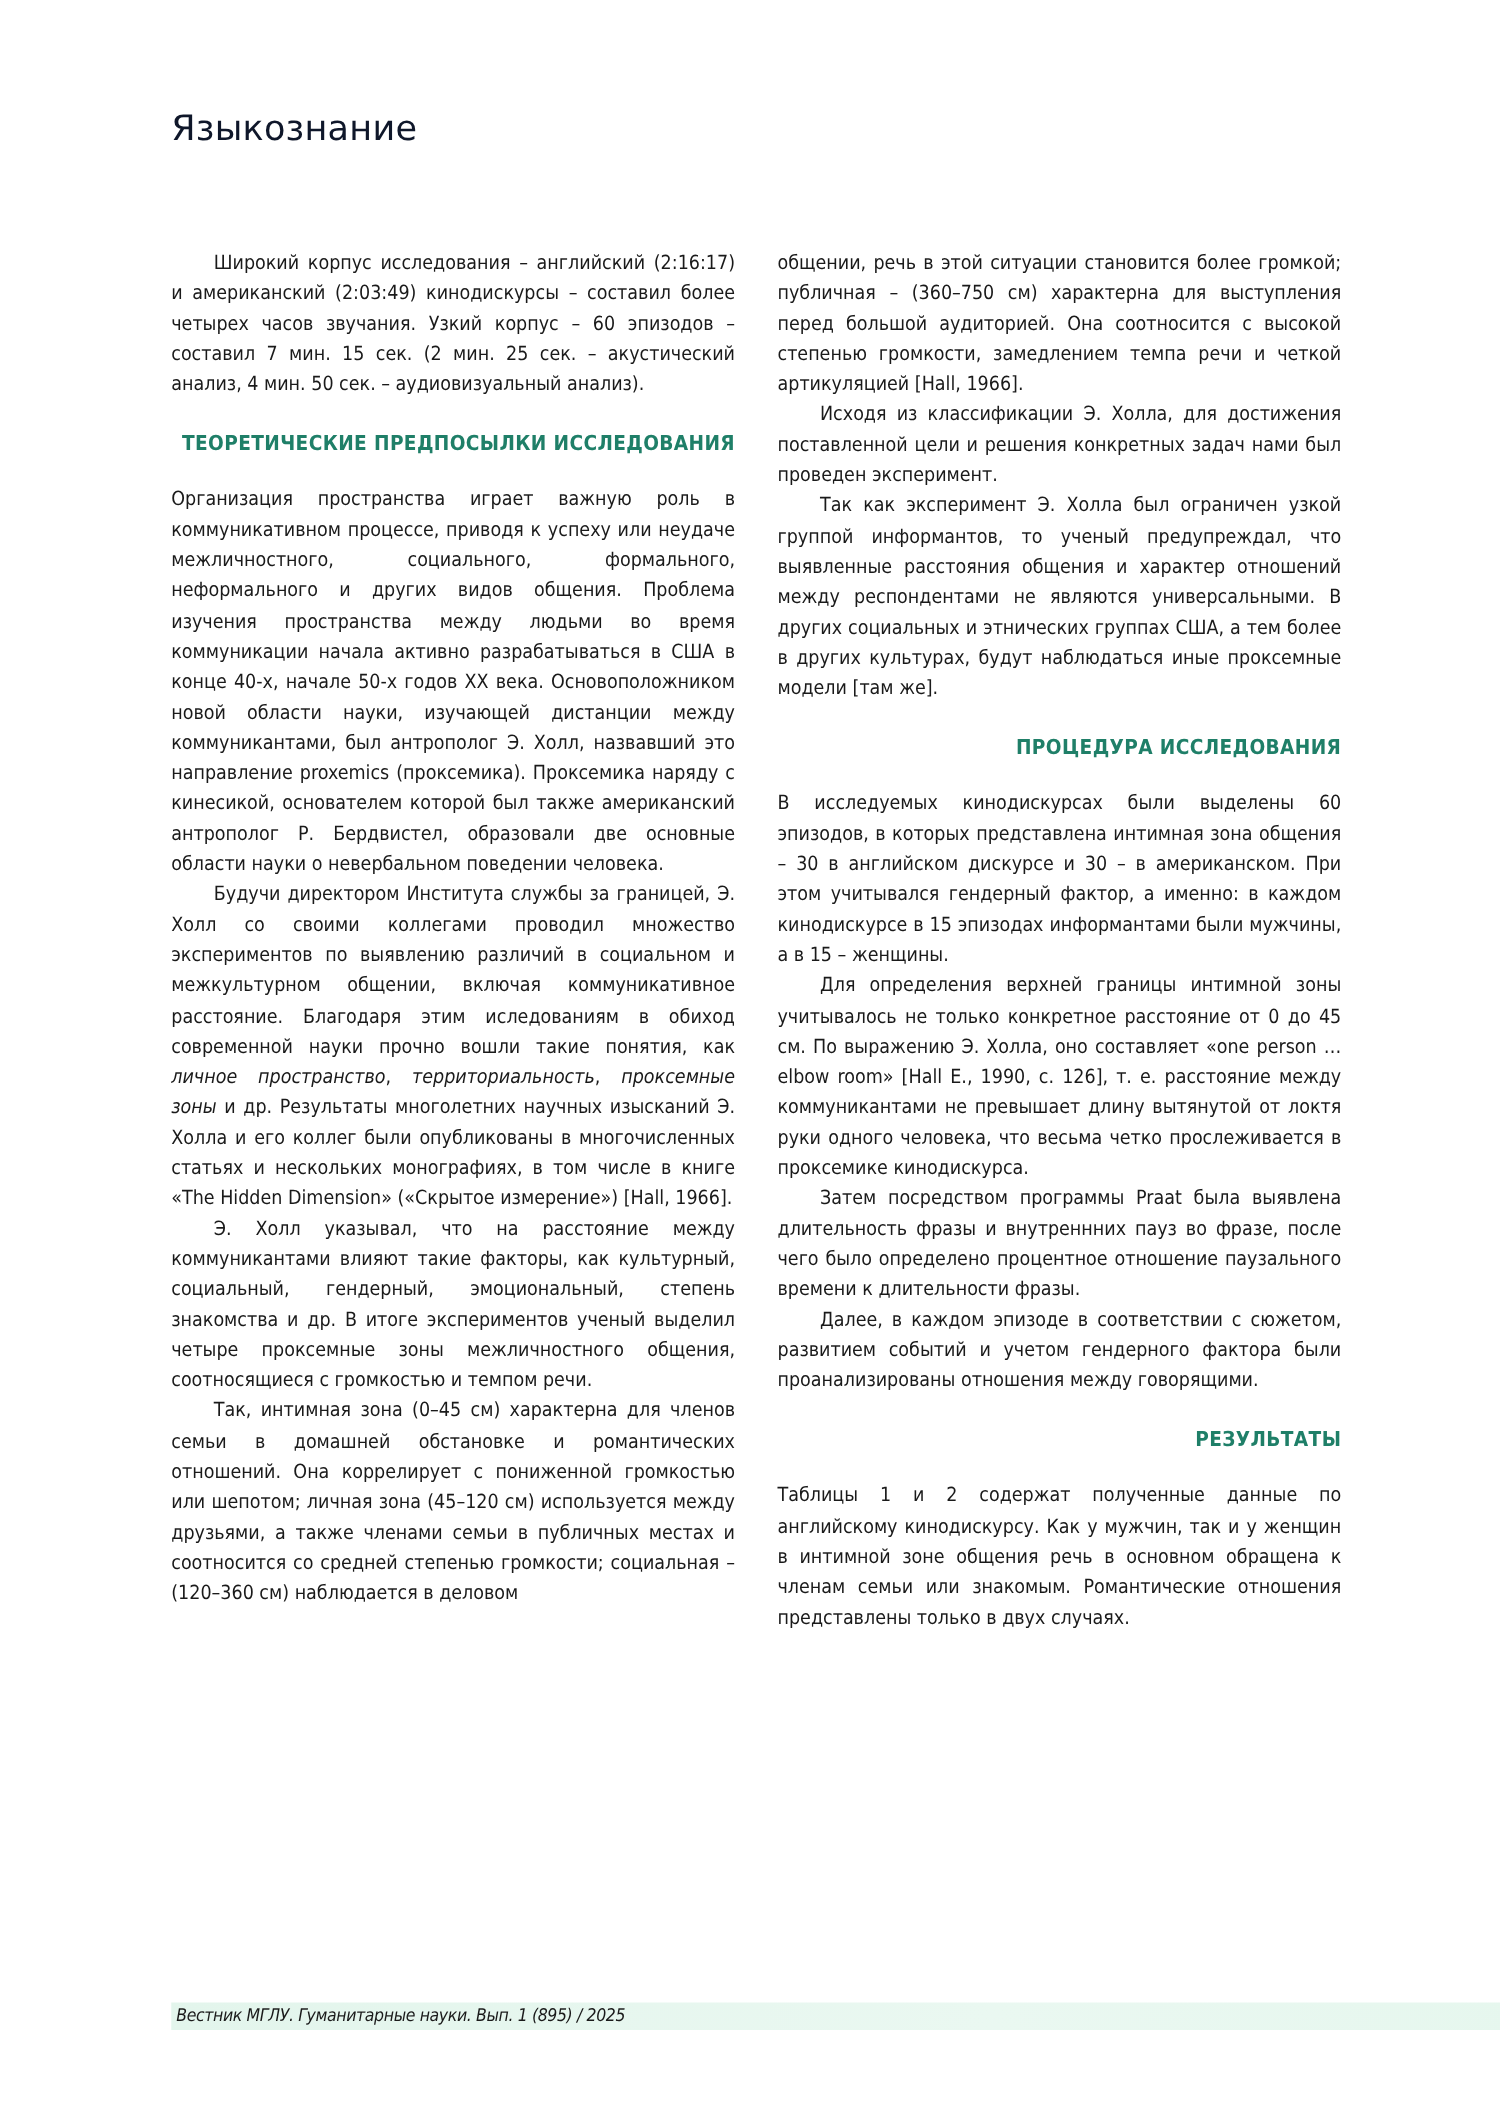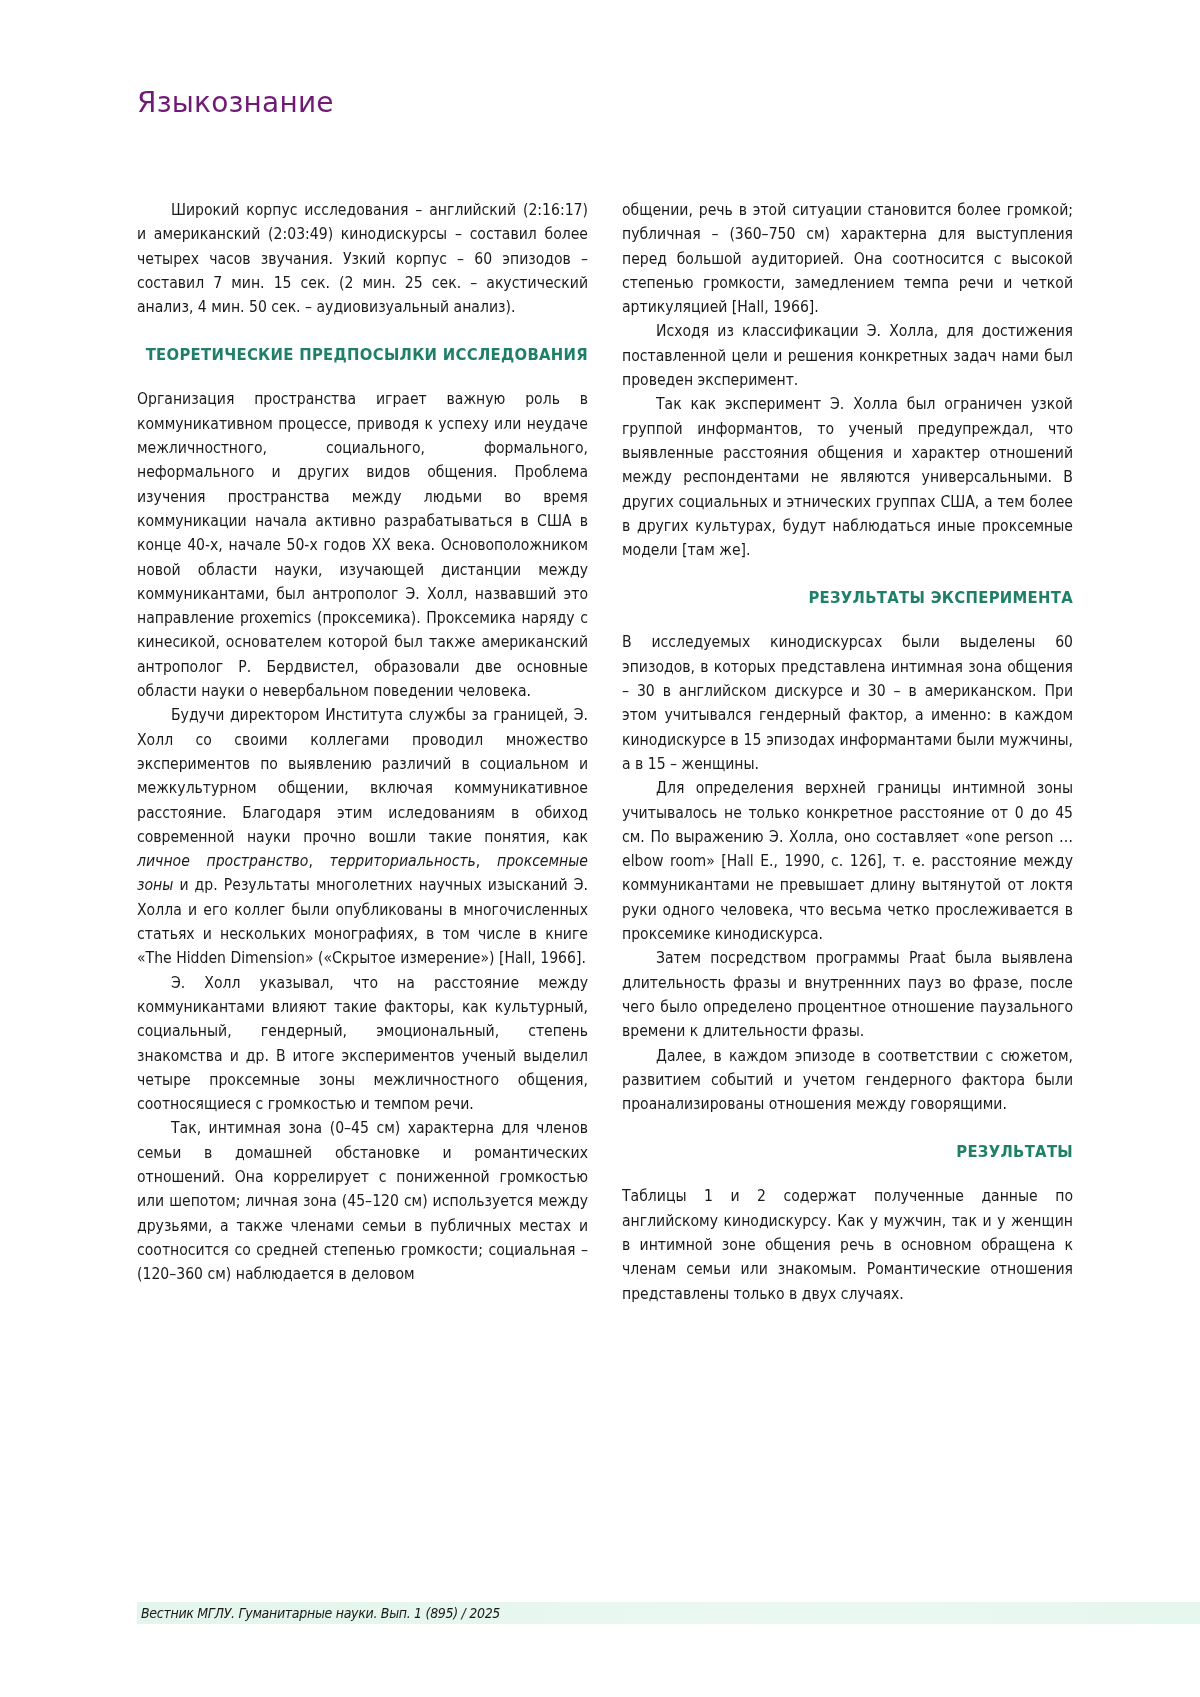--- a/index.html
+++ b/index.html
@@ -3,21 +3,21 @@
   <meta charset="utf-8">
   <style>
     html, body { margin: 0; padding: 0; background: #ffffff; }
     body {
       width: 1200px; height: 1697px; position: relative; overflow: hidden;
       font-family: "DejaVu Sans", sans-serif; color: #1a1a1a;
     }
     .running-head {
       position: absolute; left: 137px; top: 86px;
       font-family: "DejaVu Sans", sans-serif; font-size: 28px;
-      color: #701a75; font-weight: normal; letter-spacing: 0.2px;
+      color: #0f172a; font-weight: normal; letter-spacing: 0.2px;
     }
     .col {
       position: absolute; top: 198px; width: 451px;
       font-family: "DejaVu Sans", sans-serif;
       font-size: 15.6px; line-height: 24.3px;
       text-align: justify; hyphens: manual;
       font-stretch: condensed;
     }
     .col.left { left: 137px; }
     .col.right { left: 622px; }
@@ -54,21 +54,21 @@
   <p>Организация пространства играет важную роль в коммуникативном процессе, приводя к успеху или неудаче межличностного, социального, формального, неформального и других видов общения. Проблема изучения пространства между людьми во время коммуникации начала активно разрабатываться в США в конце 40-х, начале 50-х годов XX века. Основоположником новой области науки, изучающей дистанции между коммуникантами, был антрополог Э. Холл, назвавший это направление proxemics (проксемика). Проксемика наряду с кинесикой, основателем которой был также американский антрополог Р. Бердвистел, образовали две основные области науки о невербальном поведении человека.</p>
   <p class="indent"><span>Будучи директором Института службы за границей, Э. Холл со своими коллегами проводил множество экспериментов по выявлению различий в социальном и межкультурном общении, включая коммуникативное расстояние. Благодаря этим иследованиям в обиход современной науки прочно вошли такие понятия, как </span><em>личное пространство</em><span>, </span><em>территориальность</em><span>, </span><em>проксемные зоны</em><span> и др. Результаты многолетних научных изысканий Э. Холла и его коллег были опубликованы в многочисленных статьях и нескольких монографиях, в том числе в книге «The Hidden Dimension» («Скрытое измерение») [Hall, 1966].</span></p>
   <p class="indent">Э. Холл указывал, что на расстояние между коммуникантами влияют такие факторы, как культурный, социальный, гендерный, эмоциональный, степень знакомства и др. В итоге экспериментов ученый выделил четыре проксемные зоны межличностного общения, соотносящиеся с громкостью и темпом речи.</p>
   <p class="indent">Так, интимная зона (0–45 см) характерна для членов семьи в домашней обстановке и романтических отношений. Она коррелирует с пониженной громкостью или шепотом; личная зона (45–120 см) используется между друзьями, а также членами семьи в публичных местах и соотносится со средней степенью громкости; социальная – (120–360 см) наблюдается в деловом</p>
 </div>
 
 <div class="col right">
   <p>общении, речь в этой ситуации становится более громкой; публичная – (360–750 см) характерна для выступления перед большой аудиторией. Она соотносится с высокой степенью громкости, замедлением темпа речи и четкой артикуляцией [Hall, 1966].</p>
   <p class="indent">Исходя из классификации Э. Холла, для достижения поставленной цели и решения конкретных задач нами был проведен эксперимент.</p>
   <p class="indent">Так как эксперимент Э. Холла был ограничен узкой группой информантов, то ученый предупреждал, что выявленные расстояния общения и характер отношений между респондентами не являются универсальными. В других социальных и этнических группах США, а тем более в других культурах, будут наблюдаться иные проксемные модели [там же].</p>
-  <h2 class="sec-gap-before sec-gap-after">РЕЗУЛЬТАТЫ ЭКСПЕРИМЕНТА</h2>
+  <h2 class="sec-gap-before sec-gap-after">ПРОЦЕДУРА ИССЛЕДОВАНИЯ</h2>
   <p>В исследуемых кинодискурсах были выделены 60 эпизодов, в которых представлена интимная зона общения – 30 в английском дискурсе и 30 – в американском. При этом учитывался гендерный фактор, а именно: в каждом кинодискурсе в 15 эпизодах информантами были мужчины, а в 15 – женщины.</p>
   <p class="indent">Для определения верхней границы интимной зоны учитывалось не только конкретное расстояние от 0 до 45 см. По выражению Э. Холла, оно составляет «one person … elbow room» [Hall E., 1990, с. 126], т. е. расстояние между коммуникантами не превышает длину вытянутой от локтя руки одного человека, что весьма четко прослеживается в проксемике кинодискурса.</p>
   <p class="indent">Затем посредством программы Praat была выявлена длительность фразы и внутреннних пауз во фразе, после чего было определено процентное отношение паузального времени к длительности фразы.</p>
   <p class="indent">Далее, в каждом эпизоде в соответствии с сюжетом, развитием событий и учетом гендерного фактора были проанализированы отношения между говорящими.</p>
   <h2 class="sec-gap-before sec-gap-after">РЕЗУЛЬТАТЫ</h2>
   <p>Таблицы 1 и 2 содержат полученные данные по английскому кинодискурсу. Как у мужчин, так и у женщин в интимной зоне общения речь в основном обращена к членам семьи или знакомым. Романтические отношения представлены только в двух случаях.</p>
 </div>
 
 <div class="footer">
   <span class="journal">Вестник МГЛУ. Гуманитарные науки. Вып. 1 (895) / 2025</span>

